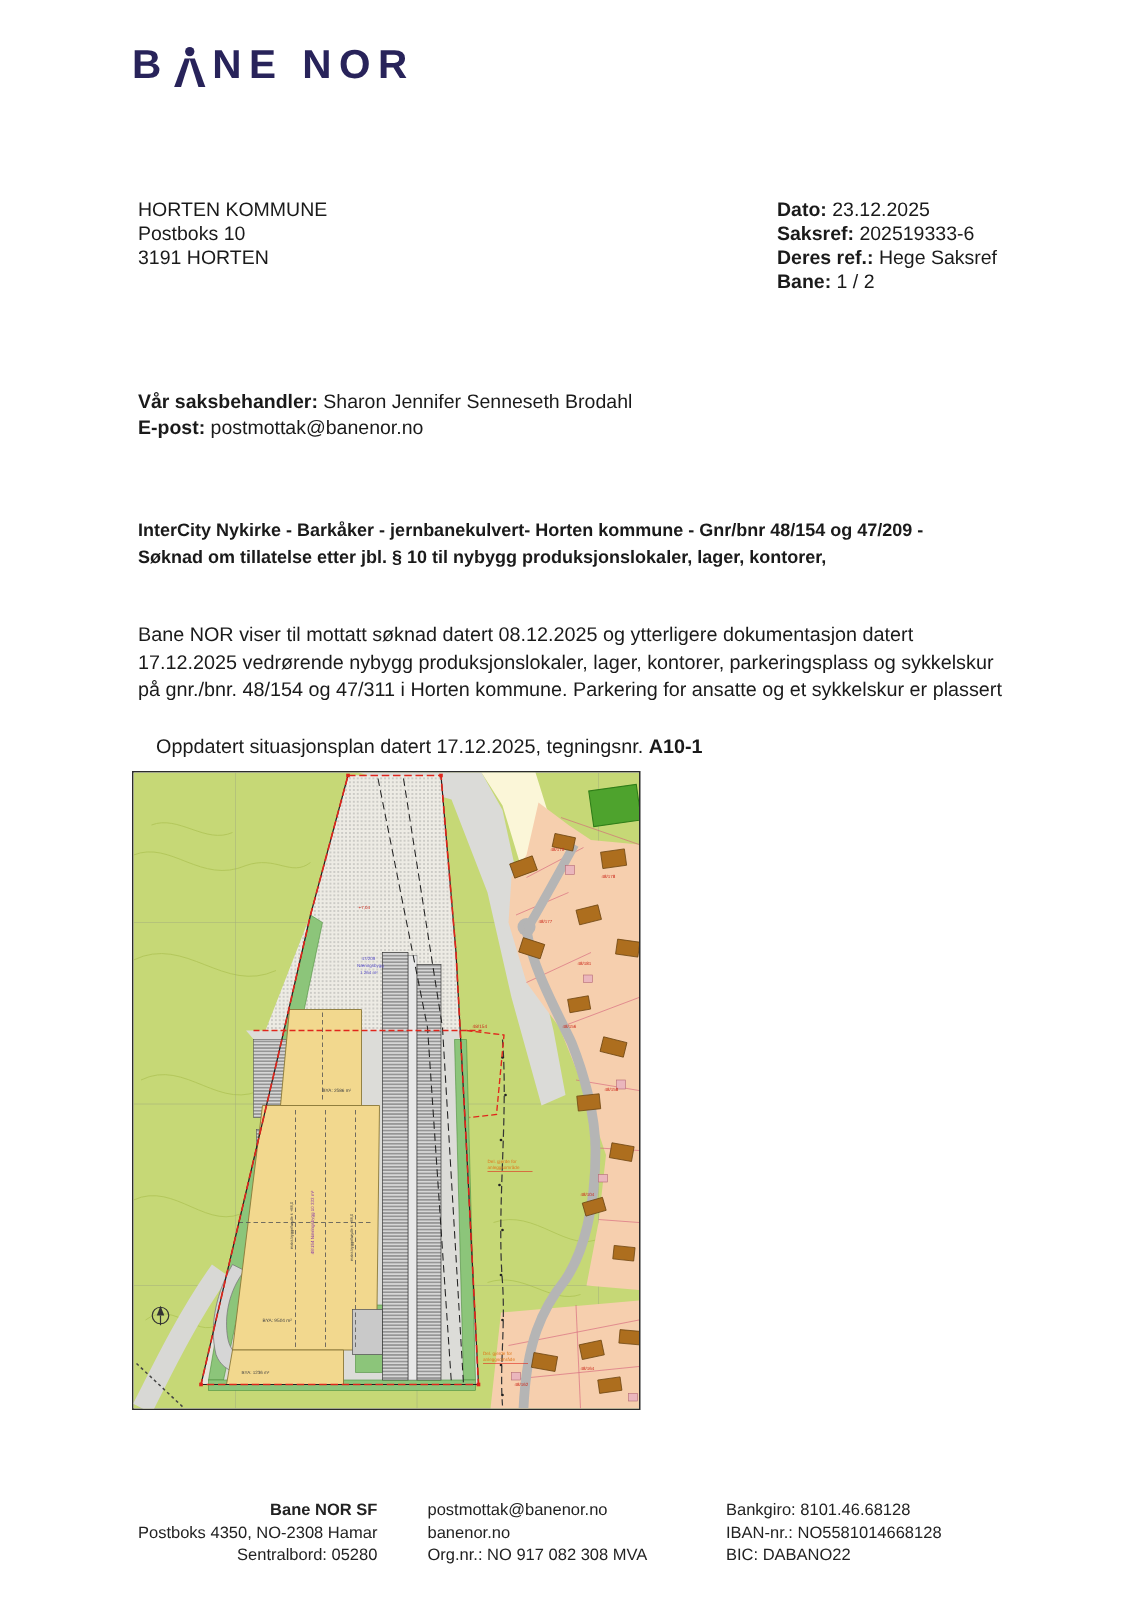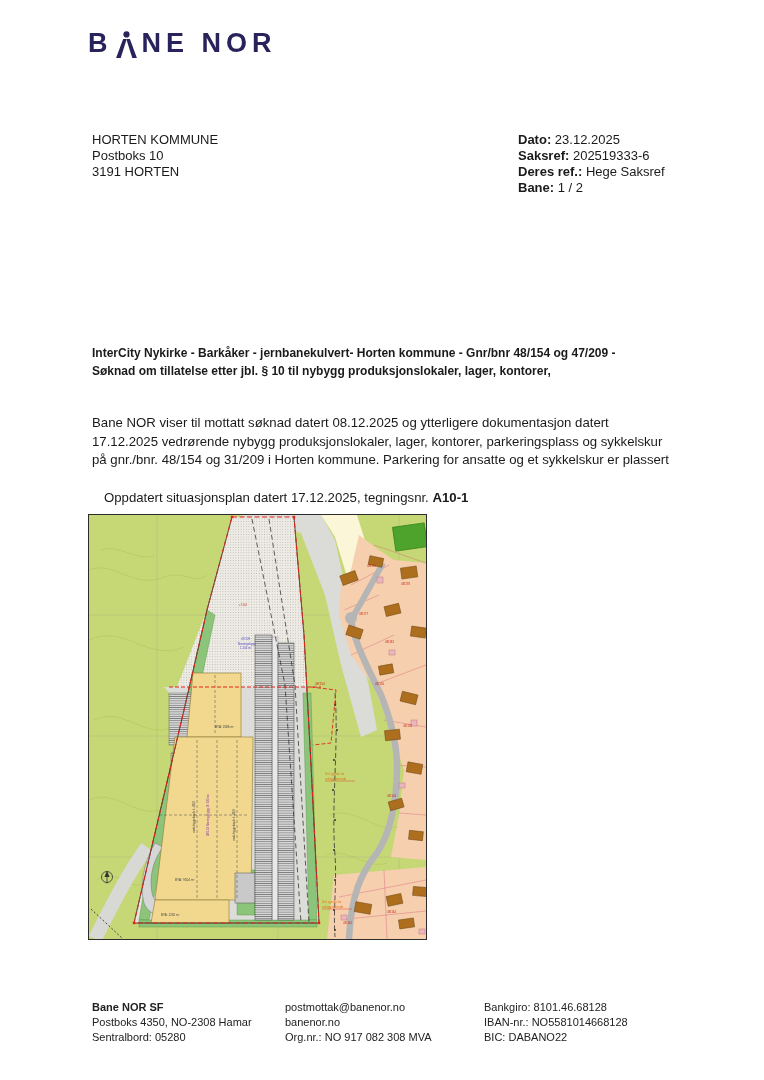--- a/index.html
+++ b/index.html
@@ -18,21 +18,21 @@
   .contact{left:92px;top:259px;font-size:13px;line-height:17px;}
   .subject{left:92px;top:344px;font-size:12px;line-height:18px;font-weight:bold;}
   .bodytext{left:92px;top:414px;font-size:13.2px;line-height:18.5px;}
   .attach{left:104px;top:490px;font-size:13.2px;}
   
   .map-frame{left:88px;top:514px;width:337px;height:424px;border:1px solid #2c2c2c;}
   .map-frame svg{display:block;width:100%;height:100%;}
   
   .footer{left:92px;top:1000px;font-size:11px;line-height:15px;color:#222;}
   .footer .col{position:absolute;top:0;white-space:nowrap;}
-  .footer .c1{left:0;}
+  .footer .c1{left:0;text-align:right;}
   .footer .c2{left:193px;}
   .footer .c3{left:392px;}
   .b{font-weight:bold;}
 </style>
 </head>
 <body>
 
 <div class="page">
 
   <div class="abs logo">
@@ -53,30 +53,34 @@
     <div class="nowrap">3191 HORTEN</div>
   </div>
 
   <div class="abs meta">
     <div class="nowrap"><b>Dato:</b><span> 23.12.2025</span></div>
     <div class="nowrap"><b>Saksref:</b><span> 202519333-6</span></div>
     <div class="nowrap"><b>Deres ref.:</b><span> Hege Saksref</span></div>
     <div class="nowrap"><b>Bane:</b><span> 1 / 2</span></div>
   </div>
 
+  <div class="abs contact">
+    <div class="nowrap"><b>Vår saksbehandler:</b><span> Sharon Jennifer Senneseth Brodahl</span></div>
+    <div class="nowrap"><b>E-post:</b><span> postmottak@banenor.no</span></div>
+  </div>
 
   <div class="abs subject">
     <div class="nowrap">InterCity Nykirke - Barkåker - jernbanekulvert- Horten kommune - Gnr/bnr 48/154 og 47/209 -</div>
     <div class="nowrap">Søknad om tillatelse etter jbl. § 10 til nybygg produksjonslokaler, lager, kontorer,</div>
   </div>
 
   <div class="abs bodytext">
     <div class="nowrap">Bane NOR viser til mottatt søknad datert 08.12.2025 og ytterligere dokumentasjon datert</div>
     <div class="nowrap">17.12.2025 vedrørende nybygg produksjonslokaler, lager, kontorer, parkeringsplass og sykkelskur</div>
-    <div class="nowrap">på gnr./bnr. 48/154 og 31/209 i Horten kommune. Parkering for ansatte og et sykkelskur er plassert</div>
+    <div class="nowrap">på gnr./bnr. 48/154 og 47/311 i Horten kommune. Parkering for ansatte og et sykkelskur er plassert</div>
   </div>
 
   <div class="abs attach nowrap">
     <span>Oppdatert situasjonsplan datert 17.12.2025, tegningsnr. </span><span class="b">A10-1</span>
   </div>
 
   <div class="abs map-frame">
     <svg viewBox="0 0 337 424" preserveAspectRatio="none" font-family="Liberation Sans, DejaVu Sans, sans-serif">
       <defs>
         <pattern id="stip" width="2.6" height="2.6" patternUnits="userSpaceOnUse">

